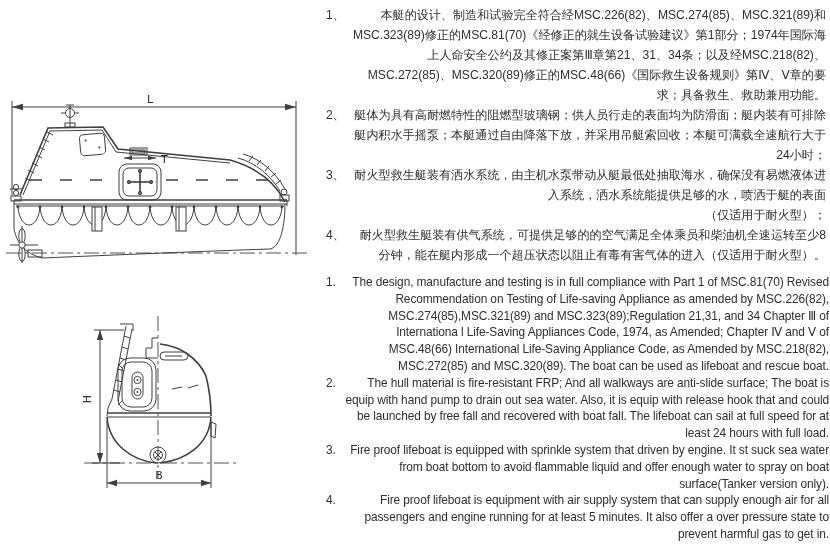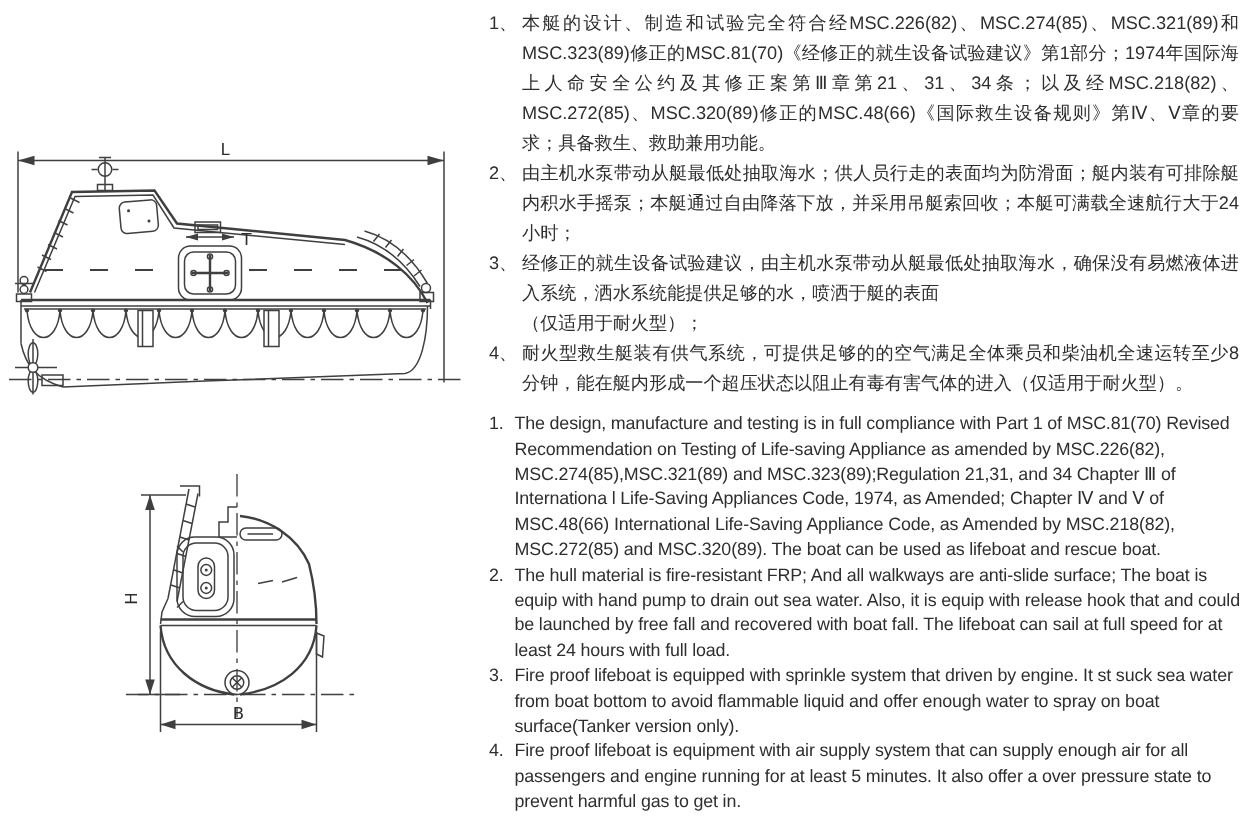--- a/index.html
+++ b/index.html
@@ -2,21 +2,21 @@
 <html><head>
 <meta charset="utf-8">
 <style>
   html,body{margin:0;padding:0;background:#ffffff;}
   .page{position:relative;width:830px;height:552px;background:#ffffff;overflow:hidden;
         font-family:"Liberation Sans","DejaVu Sans",sans-serif;color:#2e2e2e;}
   .notes{position:absolute;left:326px;}
   .notes ol{list-style:none;margin:0;padding:0;}
   .note{display:flex;align-items:flex-start;}
   .num{flex:0 0 auto;}
-  .txt{flex:1 1 auto;white-space:pre-line;}
+  .txt{flex:1 1 auto;white-space:pre-line;text-align:right;}
   #notes-zh{top:5px;width:500px;}
   #notes-zh .note{font-size:12.1px;line-height:20px;text-align:justify;}
   #notes-zh .num{width:22px;}
   #notes-en{top:274px;width:503px;}
   #notes-en .note{font-size:11.9px;line-height:16.8px;letter-spacing:-0.1px;}
   #notes-en .num{width:17px;}
   svg.drawing{position:absolute;}
   #side-view{left:4px;top:92px;}
   #end-view{left:76px;top:296px;}
   svg text{font-family:"DejaVu Sans","Liberation Sans",sans-serif;font-size:11px;fill:#2e2e2e;}
@@ -251,25 +251,25 @@
   </svg>
 
   <div id="notes-zh" class="notes">
     <ol>
       <li class="note">
         <span class="num">1、</span>
         <span class="txt">本艇的设计、制造和试验完全符合经MSC.226(82)、MSC.274(85)、MSC.321(89)和MSC.323(89)修正的MSC.81(70)《经修正的就生设备试验建议》第1部分；1974年国际海上人命安全公约及其修正案第Ⅲ章第21、31、34条；以及经MSC.218(82)、MSC.272(85)、MSC.320(89)修正的MSC.48(66)《国际救生设备规则》第Ⅳ、Ⅴ章的要求；具备救生、救助兼用功能。</span>
       </li>
       <li class="note">
         <span class="num">2、</span>
-        <span class="txt">由主机水泵带动从艇最低处抽取海水；供人员行走的表面均为防滑面；艇内装有可排除艇内积水手摇泵；本艇通过自由降落下放，并采用吊艇索回收；本艇可满载全速航行大于24小时；</span>
+        <span class="txt">艇体为具有高耐燃特性的阻燃型玻璃钢；供人员行走的表面均为防滑面；艇内装有可排除艇内积水手摇泵；本艇通过自由降落下放，并采用吊艇索回收；本艇可满载全速航行大于24小时；</span>
       </li>
       <li class="note">
         <span class="num">3、</span>
-        <span class="txt">经修正的就生设备试验建议，由主机水泵带动从艇最低处抽取海水，确保没有易燃液体进入系统，洒水系统能提供足够的水，喷洒于艇的表面
+        <span class="txt">耐火型救生艇装有洒水系统，由主机水泵带动从艇最低处抽取海水，确保没有易燃液体进入系统，洒水系统能提供足够的水，喷洒于艇的表面
 （仅适用于耐火型）；</span>
       </li>
       <li class="note">
         <span class="num">4、</span>
         <span class="txt">耐火型救生艇装有供气系统，可提供足够的的空气满足全体乘员和柴油机全速运转至少8分钟，能在艇内形成一个超压状态以阻止有毒有害气体的进入（仅适用于耐火型）。</span>
       </li>
     </ol>
   </div>
 
   <div id="notes-en" class="notes">

